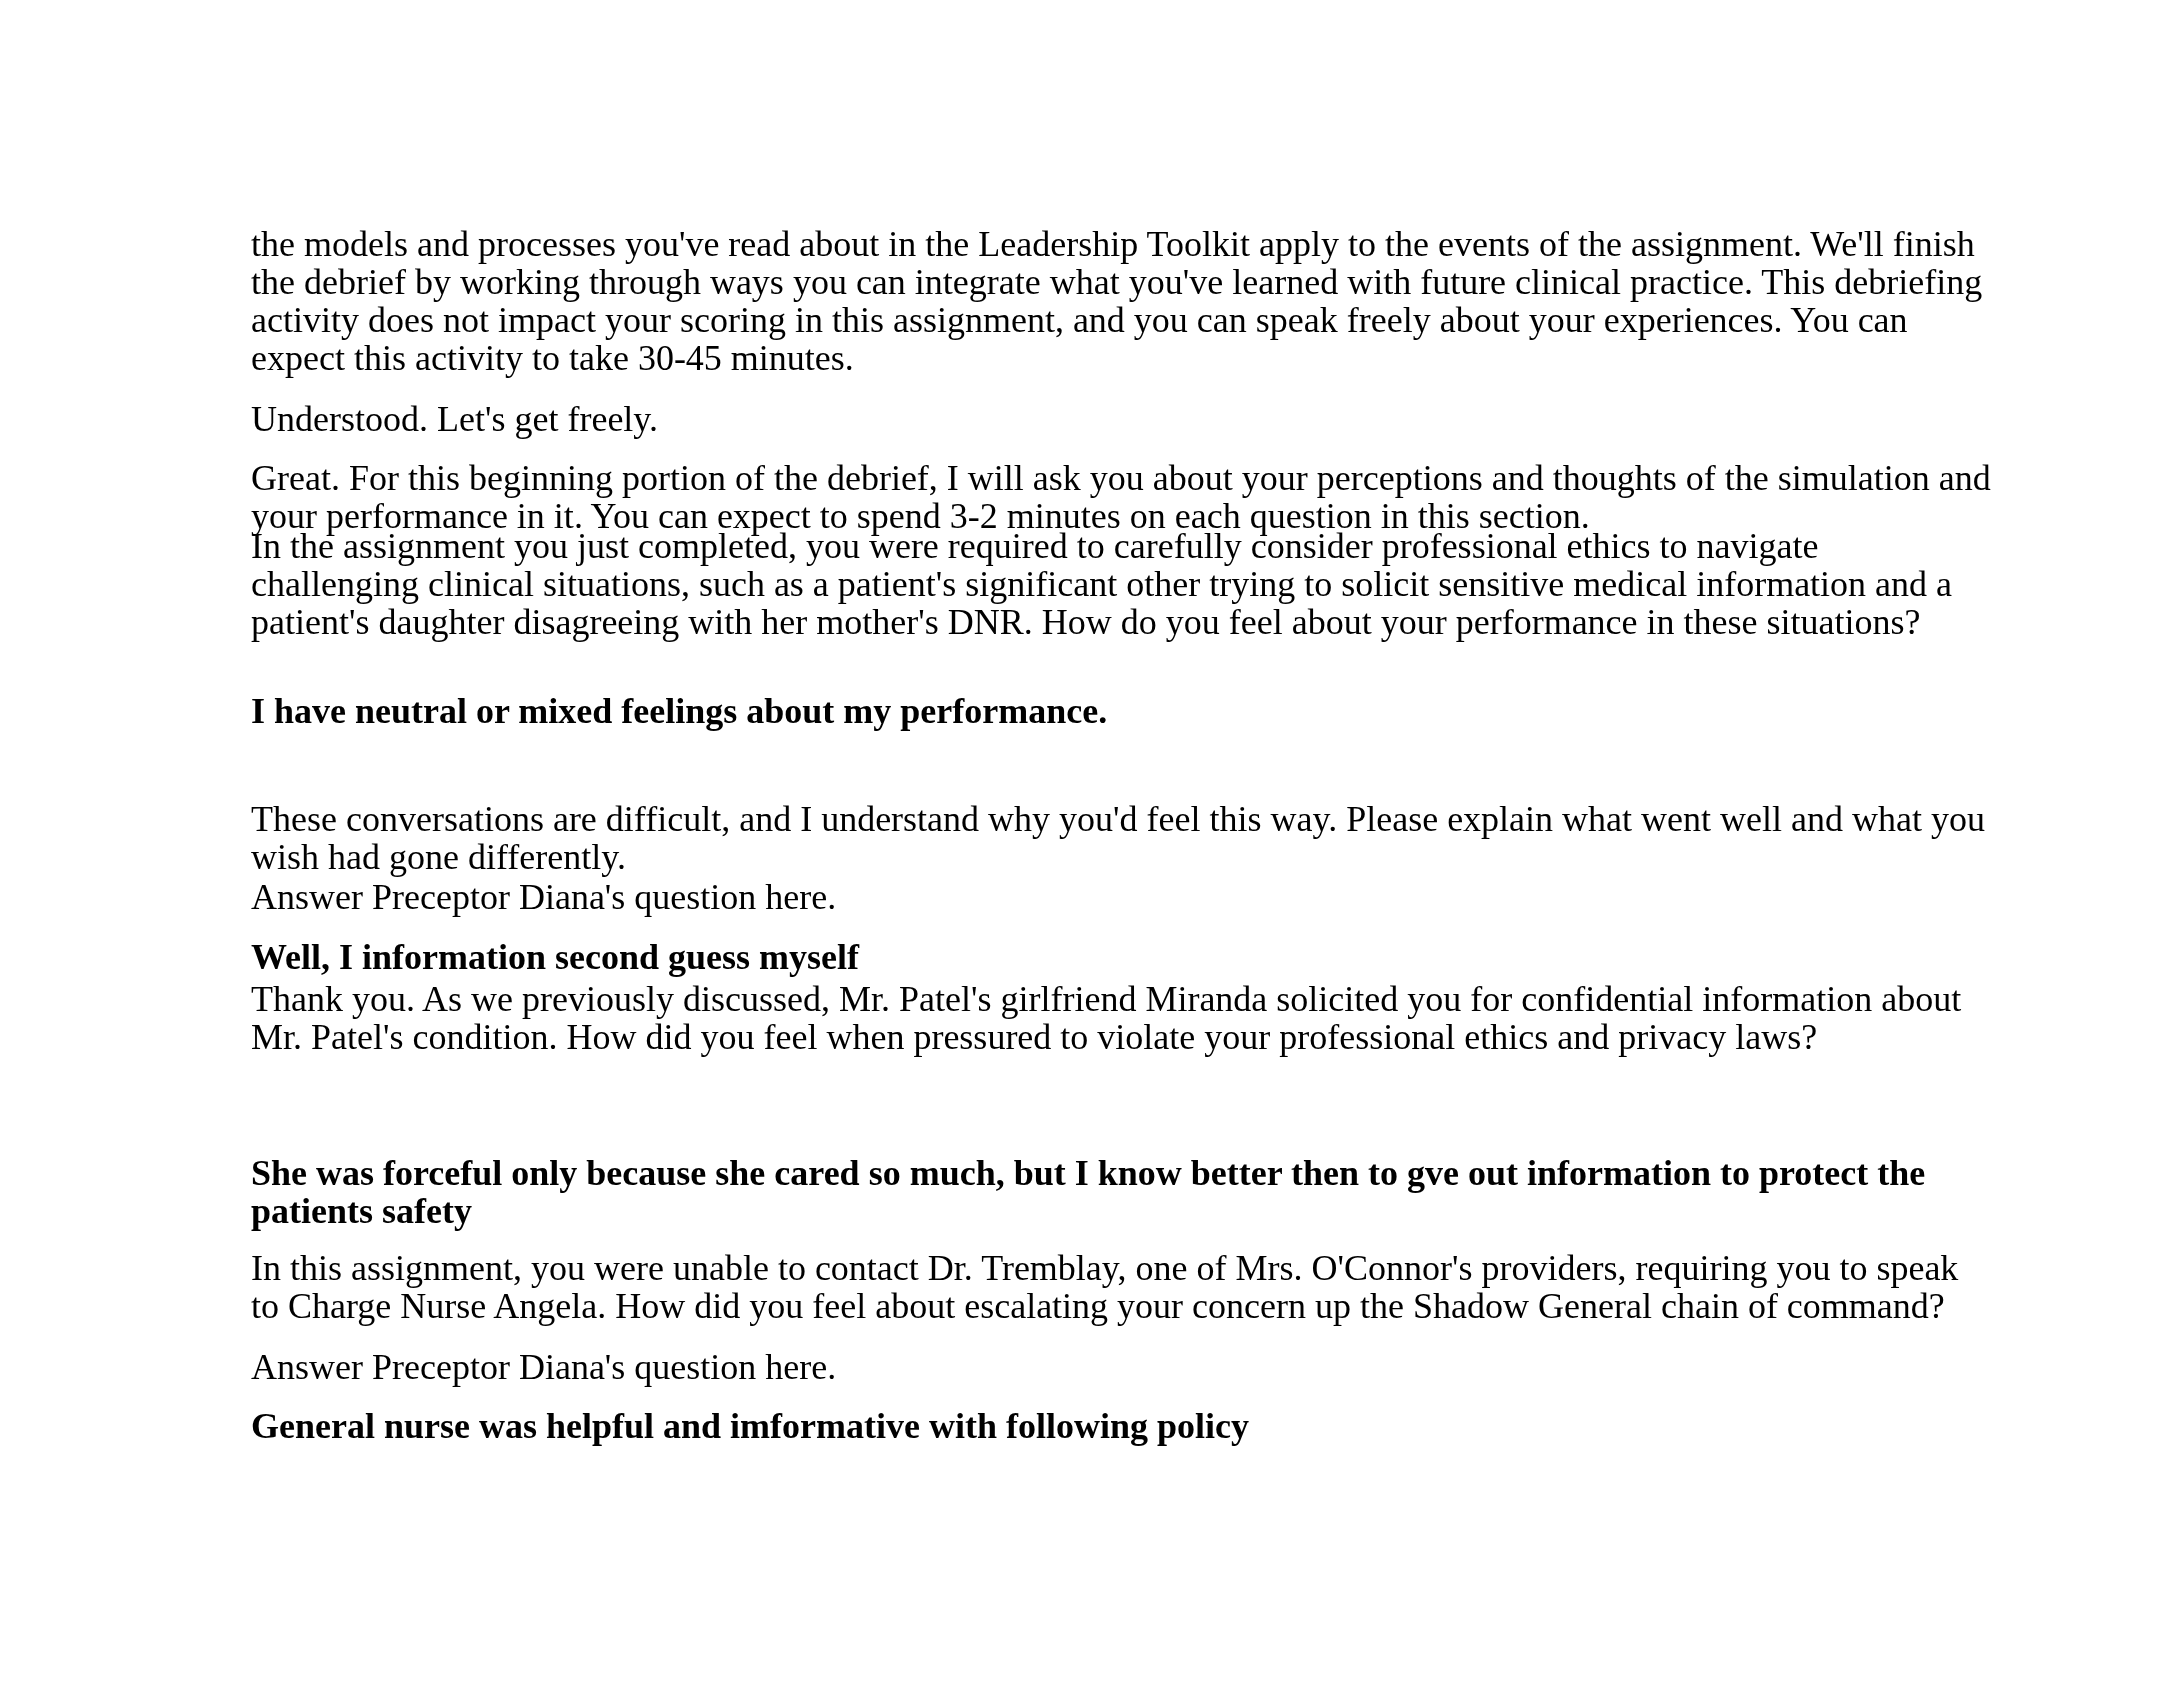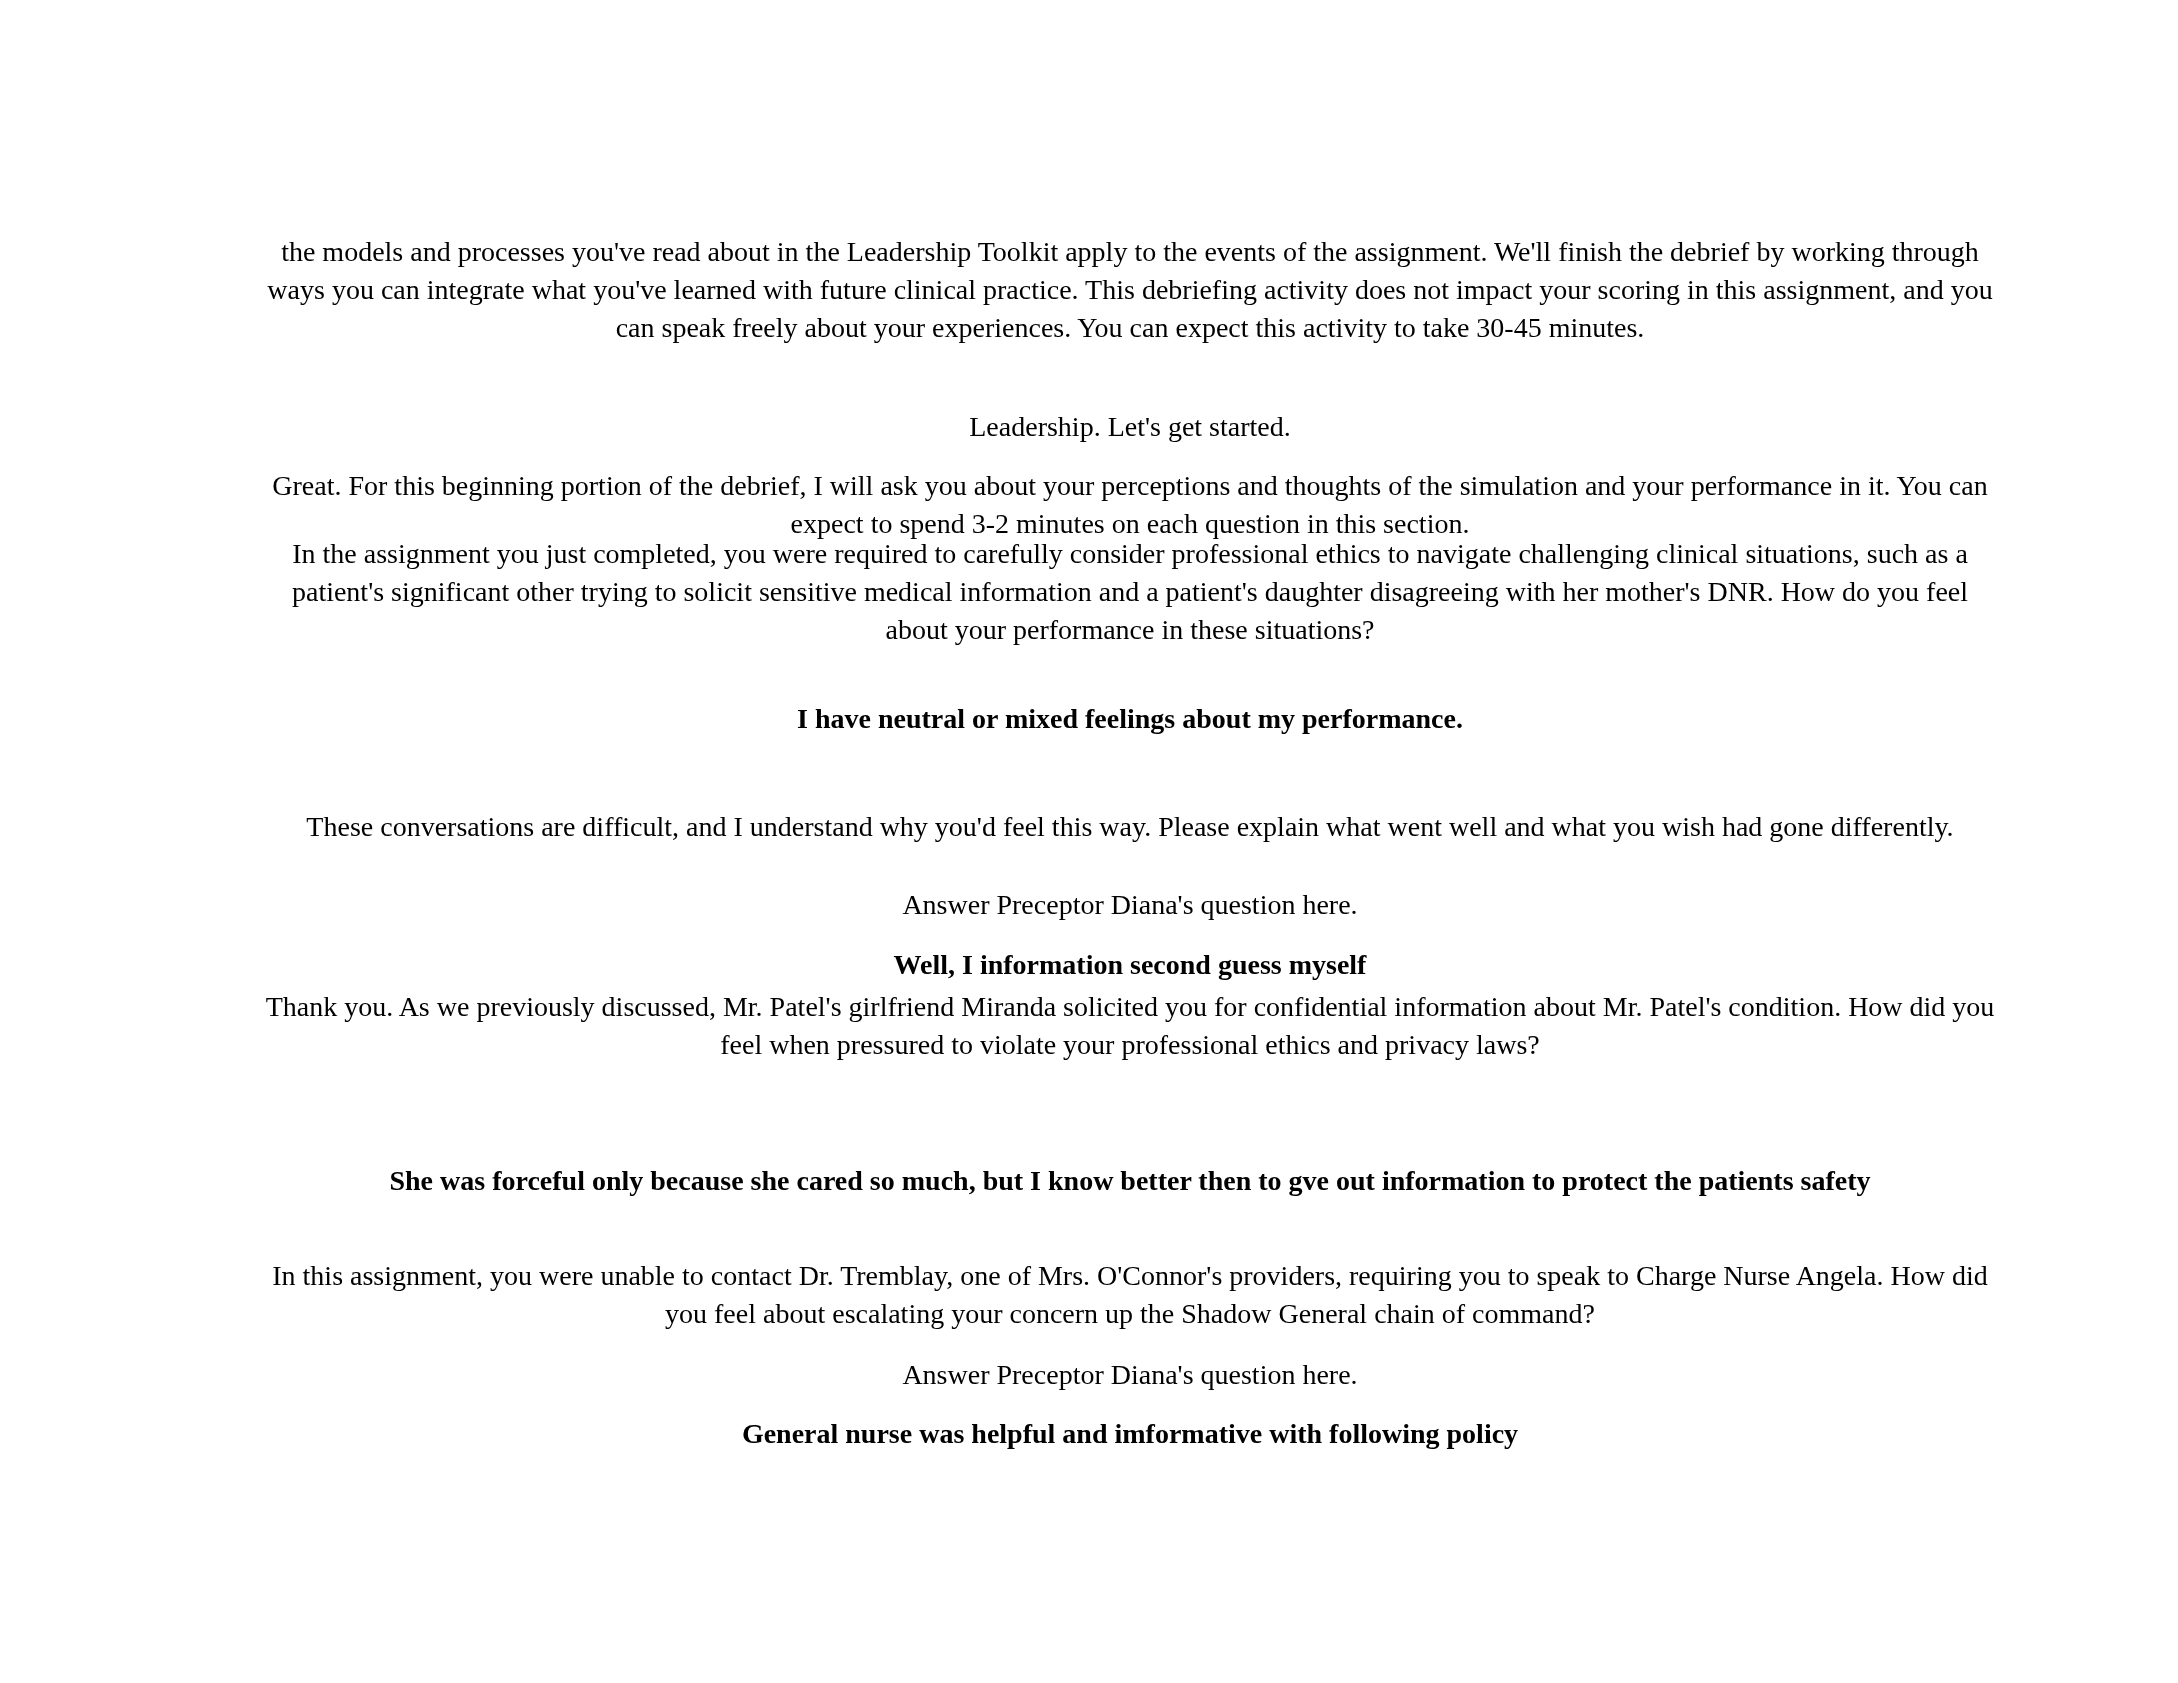--- a/index.html
+++ b/index.html
@@ -1,25 +1,25 @@
 <!DOCTYPE html>
 <html><head>
 <meta charset="utf-8">
 <style>
   html, body { margin:0; padding:0; background:#ffffff; }
   body { width:2178px; height:1683px; position:relative; overflow:hidden;
          font-family:"Liberation Serif", serif; color:#000; }
-  .p { position:absolute; left:243px; width:1742px; font-size:28px; line-height:38px; margin:16px;text-align:center; }
+  .p { position:absolute; left:243px; width:1742px; font-size:36px; line-height:38px; margin:8px; }
   .b { font-weight:bold;font-family:Liberation Serif, serif; }
 </style>
 </head>
 <body>
 
 <p class="p" style="top:217px">the models and processes you've read about in the Leadership Toolkit apply to the events of the assignment. We'll finish the debrief by working through ways you can integrate what you've learned with future clinical practice. This debriefing activity does not impact your scoring in this assignment, and you can speak freely about your experiences. You can expect this activity to take 30-45 minutes.</p>
-<p class="p" style="top:392px">Leadership. Let's get started.</p>
+<p class="p" style="top:392px">Understood. Let's get freely.</p>
 <p class="p" style="top:451px">Great. For this beginning portion of the debrief, I will ask you about your perceptions and thoughts of the simulation and your performance in it. You can expect to spend 3-2 minutes on each question in this section.</p>
 <p class="p" style="top:519px">In the assignment you just completed, you were required to carefully consider professional ethics to navigate challenging clinical situations, such as a patient's significant other trying to solicit sensitive medical information and a patient's daughter disagreeing with her mother's DNR. How do you feel about your performance in these situations?</p>
 <p class="p b" style="top:684px">I have neutral or mixed feelings about my performance.</p>
 <p class="p" style="top:792px">These conversations are difficult, and I understand why you'd feel this way. Please explain what went well and what you wish had gone differently.</p>
 <p class="p" style="top:870px">Answer Preceptor Diana's question here.</p>
 <p class="p b" style="top:930px">Well, I information second guess myself</p>
 <p class="p" style="top:972px">Thank you. As we previously discussed, Mr. Patel's girlfriend Miranda solicited you for confidential information about Mr. Patel's condition. How did you feel when pressured to violate your professional ethics and privacy laws?</p>
 <p class="p b" style="top:1146px">She was forceful only because she cared so much, but I know better then to gve out information to protect the patients safety</p>
 <p class="p" style="top:1241px">In this assignment, you were unable to contact Dr. Tremblay, one of Mrs. O'Connor's providers, requiring you to speak to Charge Nurse Angela. How did you feel about escalating your concern up the Shadow General chain of command?</p>
 <p class="p" style="top:1340px">Answer Preceptor Diana's question here.</p>

